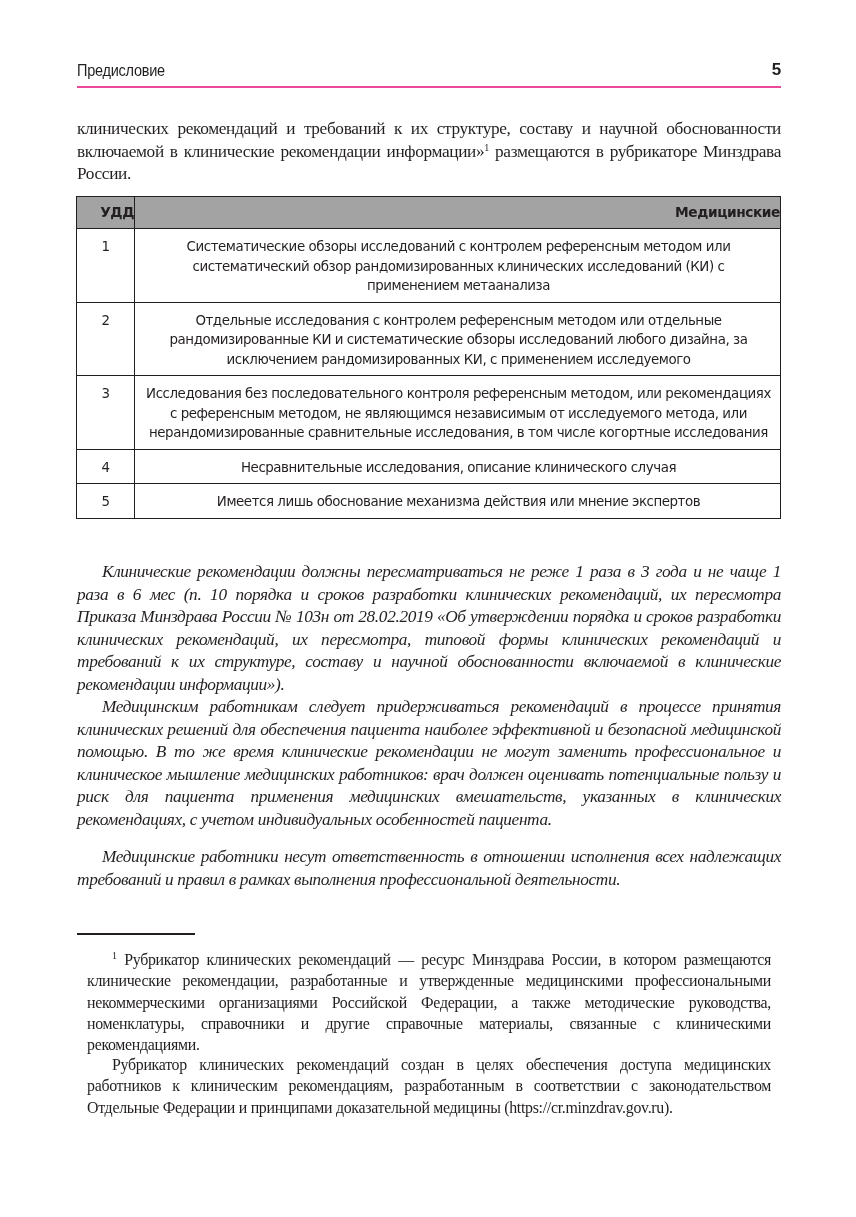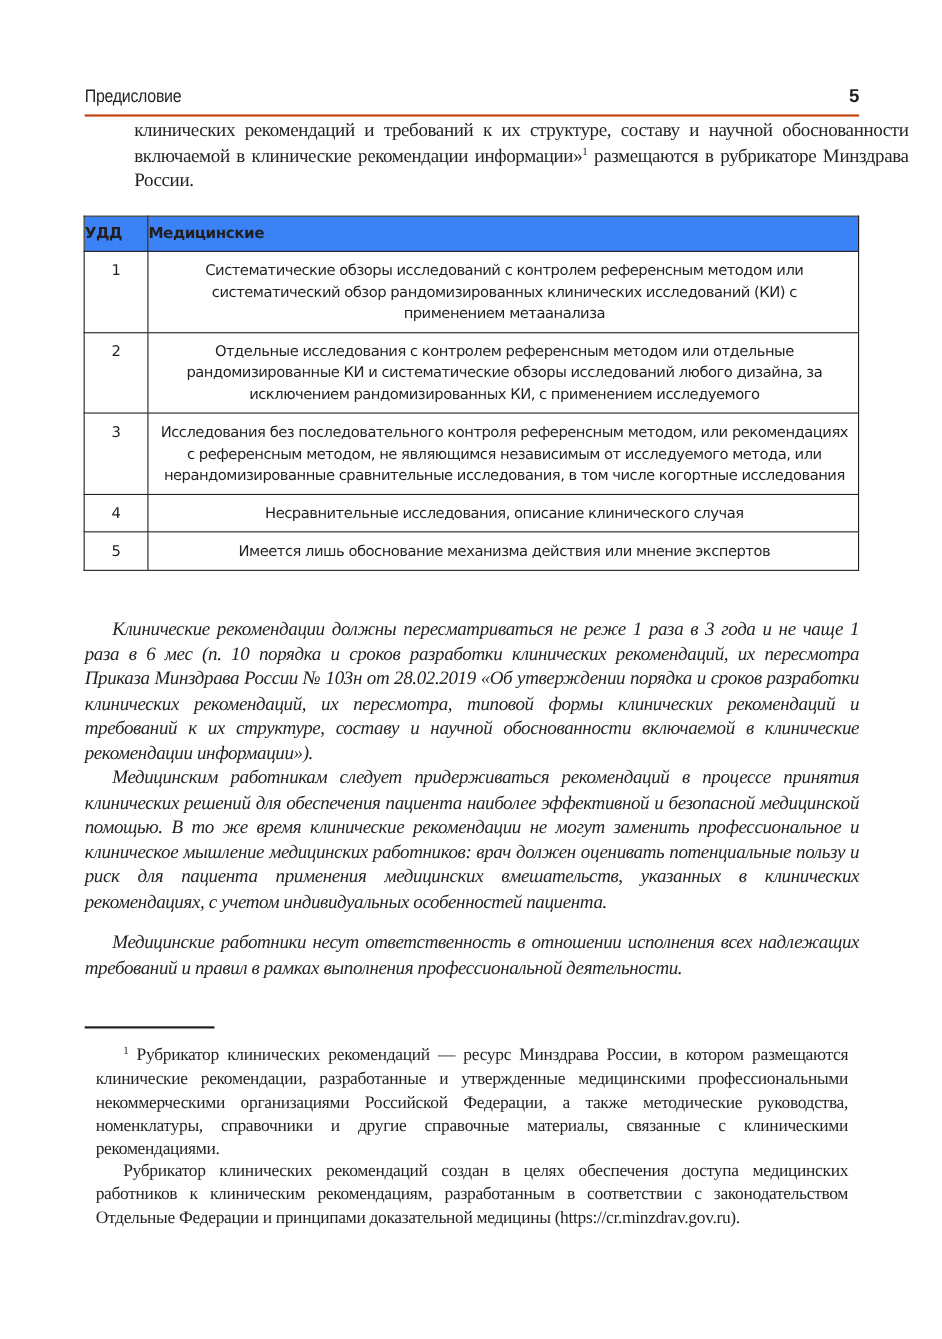--- a/index.html
+++ b/index.html
@@ -15,25 +15,25 @@
       color: #231f20;
     }
     .page {
       position: absolute;
       left: 77px;
       top: 0;
       width: 704px;
     }
     .running-head {
       position: absolute;
-      top: 76px;
+      top: 58px;
       left: 0;
       width: 704px;
       height: 28px;
-      border-bottom: 2px solid #c2410c;
+      border-bottom: 2px solid #ec4899;
       font-family: "Liberation Sans", sans-serif;
       font-size: 16.5px;
       letter-spacing: -0.3px;
     }
     .running-head .title {
       position: absolute;
       left: 0;
       top: 3px;
       transform: scaleX(0.88);
       transform-origin: left;
@@ -57,46 +57,45 @@
       text-indent: 25px;
       font-style: italic;
     }
     .body-text sup, .fn-text sup {
       font-size: 10px;
       line-height: 0;
       vertical-align: 6px;
     }
     .intro {
       position: absolute;
-      top: 108px;
+      top: 118px;
       left: 0;
       width: 704px;
-      margin-left: 45px;
     }
     table.udd {
       position: absolute;
       top: 196px;
       left: -1px;
       width: 705px;
       border-collapse: collapse;
       font-family: "DejaVu Sans", sans-serif;
       font-size: 13.4px;
       line-height: 19.5px;
       letter-spacing: -0.45px;
     }
     table.udd th, table.udd td {
       border: 1.6px solid #231f20;
       vertical-align: top;
     }
     table.udd th {
-      background: #3b82f6;
+      background: #a3a3a3;
       font-weight: bold;
       height: 31px;
       padding: 0;
-      text-align: left;
+      text-align: right;
       vertical-align: middle;
       font-size: 13.8px;
     }
     table.udd th.col-num { width: 57px; }
     table.udd td.num {
       text-align: center;
       padding: 8px 0 6px 0;
     }
     table.udd td.desc {
       text-align: center;

